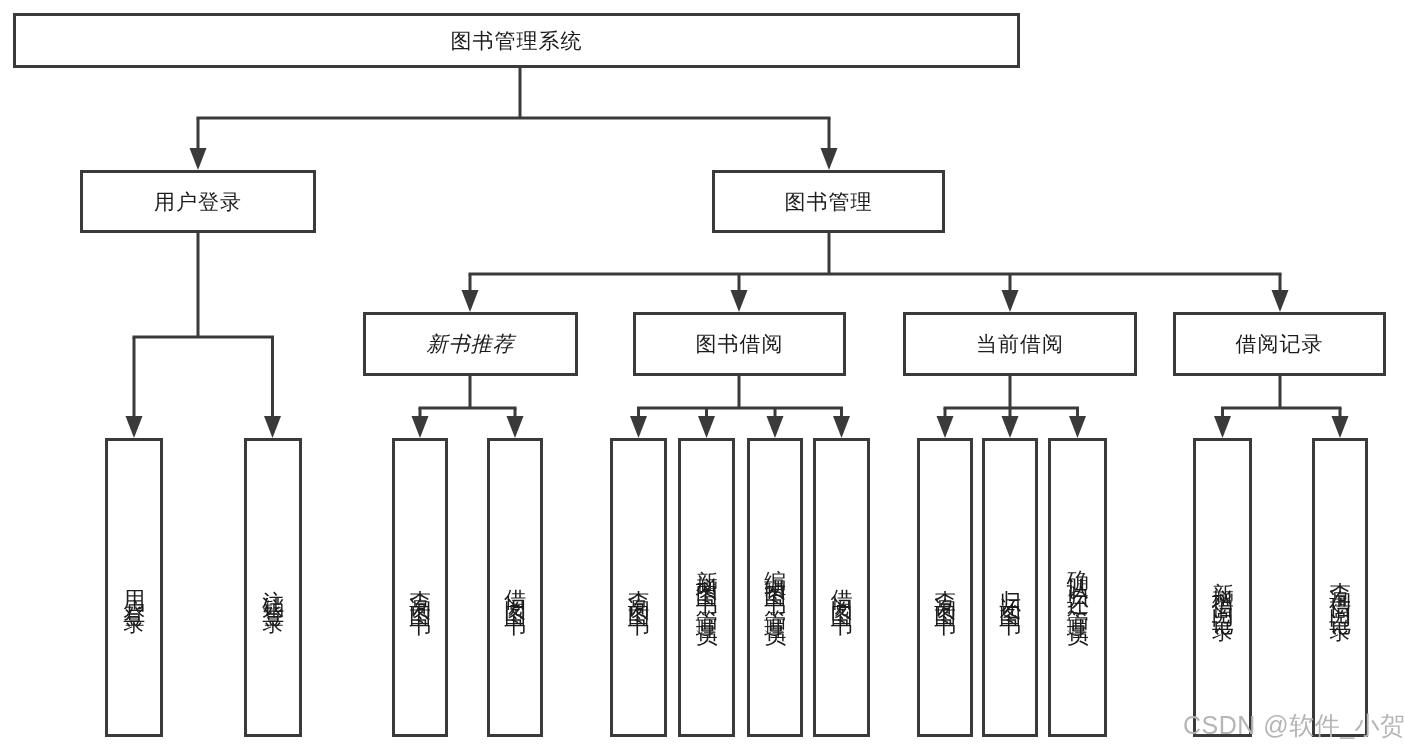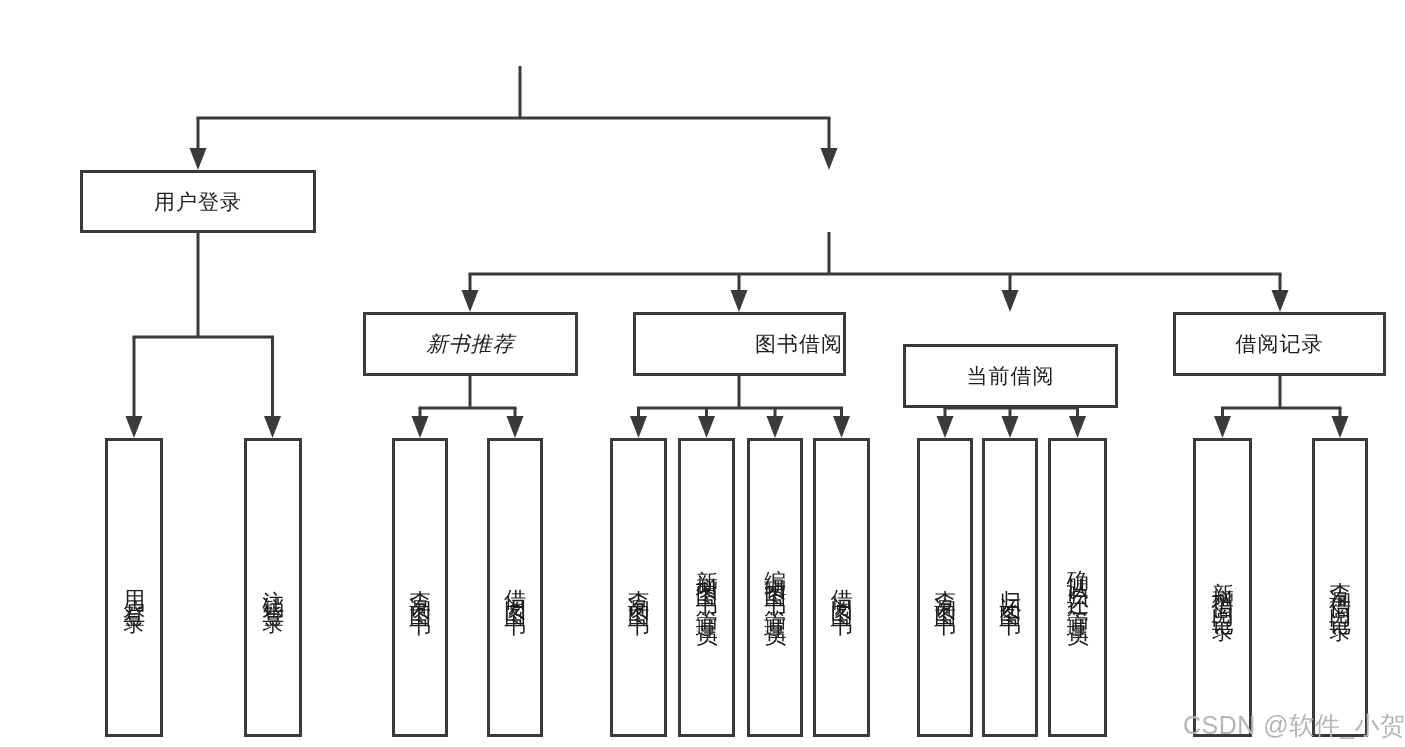--- a/index.html
+++ b/index.html
@@ -105,32 +105,38 @@
       <line x1="1010" y1="408" x2="1010" y2="422" stroke="#3a3a3a" stroke-width="3"></line>
       <polygon points="1001.5,416 1018.5,416 1010,438" fill="#3a3a3a"></polygon>
       <line x1="1077.5" y1="408" x2="1077.5" y2="422" stroke="#3a3a3a" stroke-width="3"></line>
       <polygon points="1069,416 1086,416 1077.5,438" fill="#3a3a3a"></polygon>
       <line x1="1222.5" y1="408" x2="1222.5" y2="422" stroke="#3a3a3a" stroke-width="3"></line>
       <polygon points="1214,416 1231,416 1222.5,438" fill="#3a3a3a"></polygon>
       <line x1="1340" y1="408" x2="1340" y2="422" stroke="#3a3a3a" stroke-width="3"></line>
       <polygon points="1331.5,416 1348.5,416 1340,438" fill="#3a3a3a"></polygon>
     </svg>
 
+  <div class="box" style="left:13px;top:13px;width:1007px;height:55px;">
+    <span class="hlabel">图书管理系统</span>
+  </div>
 
   <div class="box" style="left:80px;top:170px;width:236px;height:63px;">
     <span class="hlabel">用户登录</span>
+  </div>
+  <div class="box" style="left:712px;top:170px;width:233px;height:63px;">
+    <span class="hlabel">图书管理</span>
   </div>
 
   <div class="box" style="left:363px;top:312px;width:215px;height:64px;font-style:italic;">
     <span class="hlabel">新书推荐</span>
   </div>
-  <div class="box" style="left:633px;top:312px;width:213px;height:64px;justify-content:flex-end;">
+  <div class="box" style="left:633px;top:312px;width:213px;height:64px;">
     <span class="hlabel">图书借阅</span>
   </div>
-  <div class="box" style="left:903px;top:312px;width:215px;height:64px;margin-top:32px;">
+  <div class="box" style="left:903px;top:312px;width:234px;height:64px;">
     <span class="hlabel">当前借阅</span>
   </div>
   <div class="box" style="left:1173px;top:312px;width:213px;height:64px;">
     <span class="hlabel">借阅记录</span>
   </div>
 
   <div class="box" style="left:105px;top:438px;width:58px;height:299px;">
     <span class="vlabel">用户登录</span>
   </div>
   <div class="box" style="left:244px;top:438px;width:58px;height:299px;">

